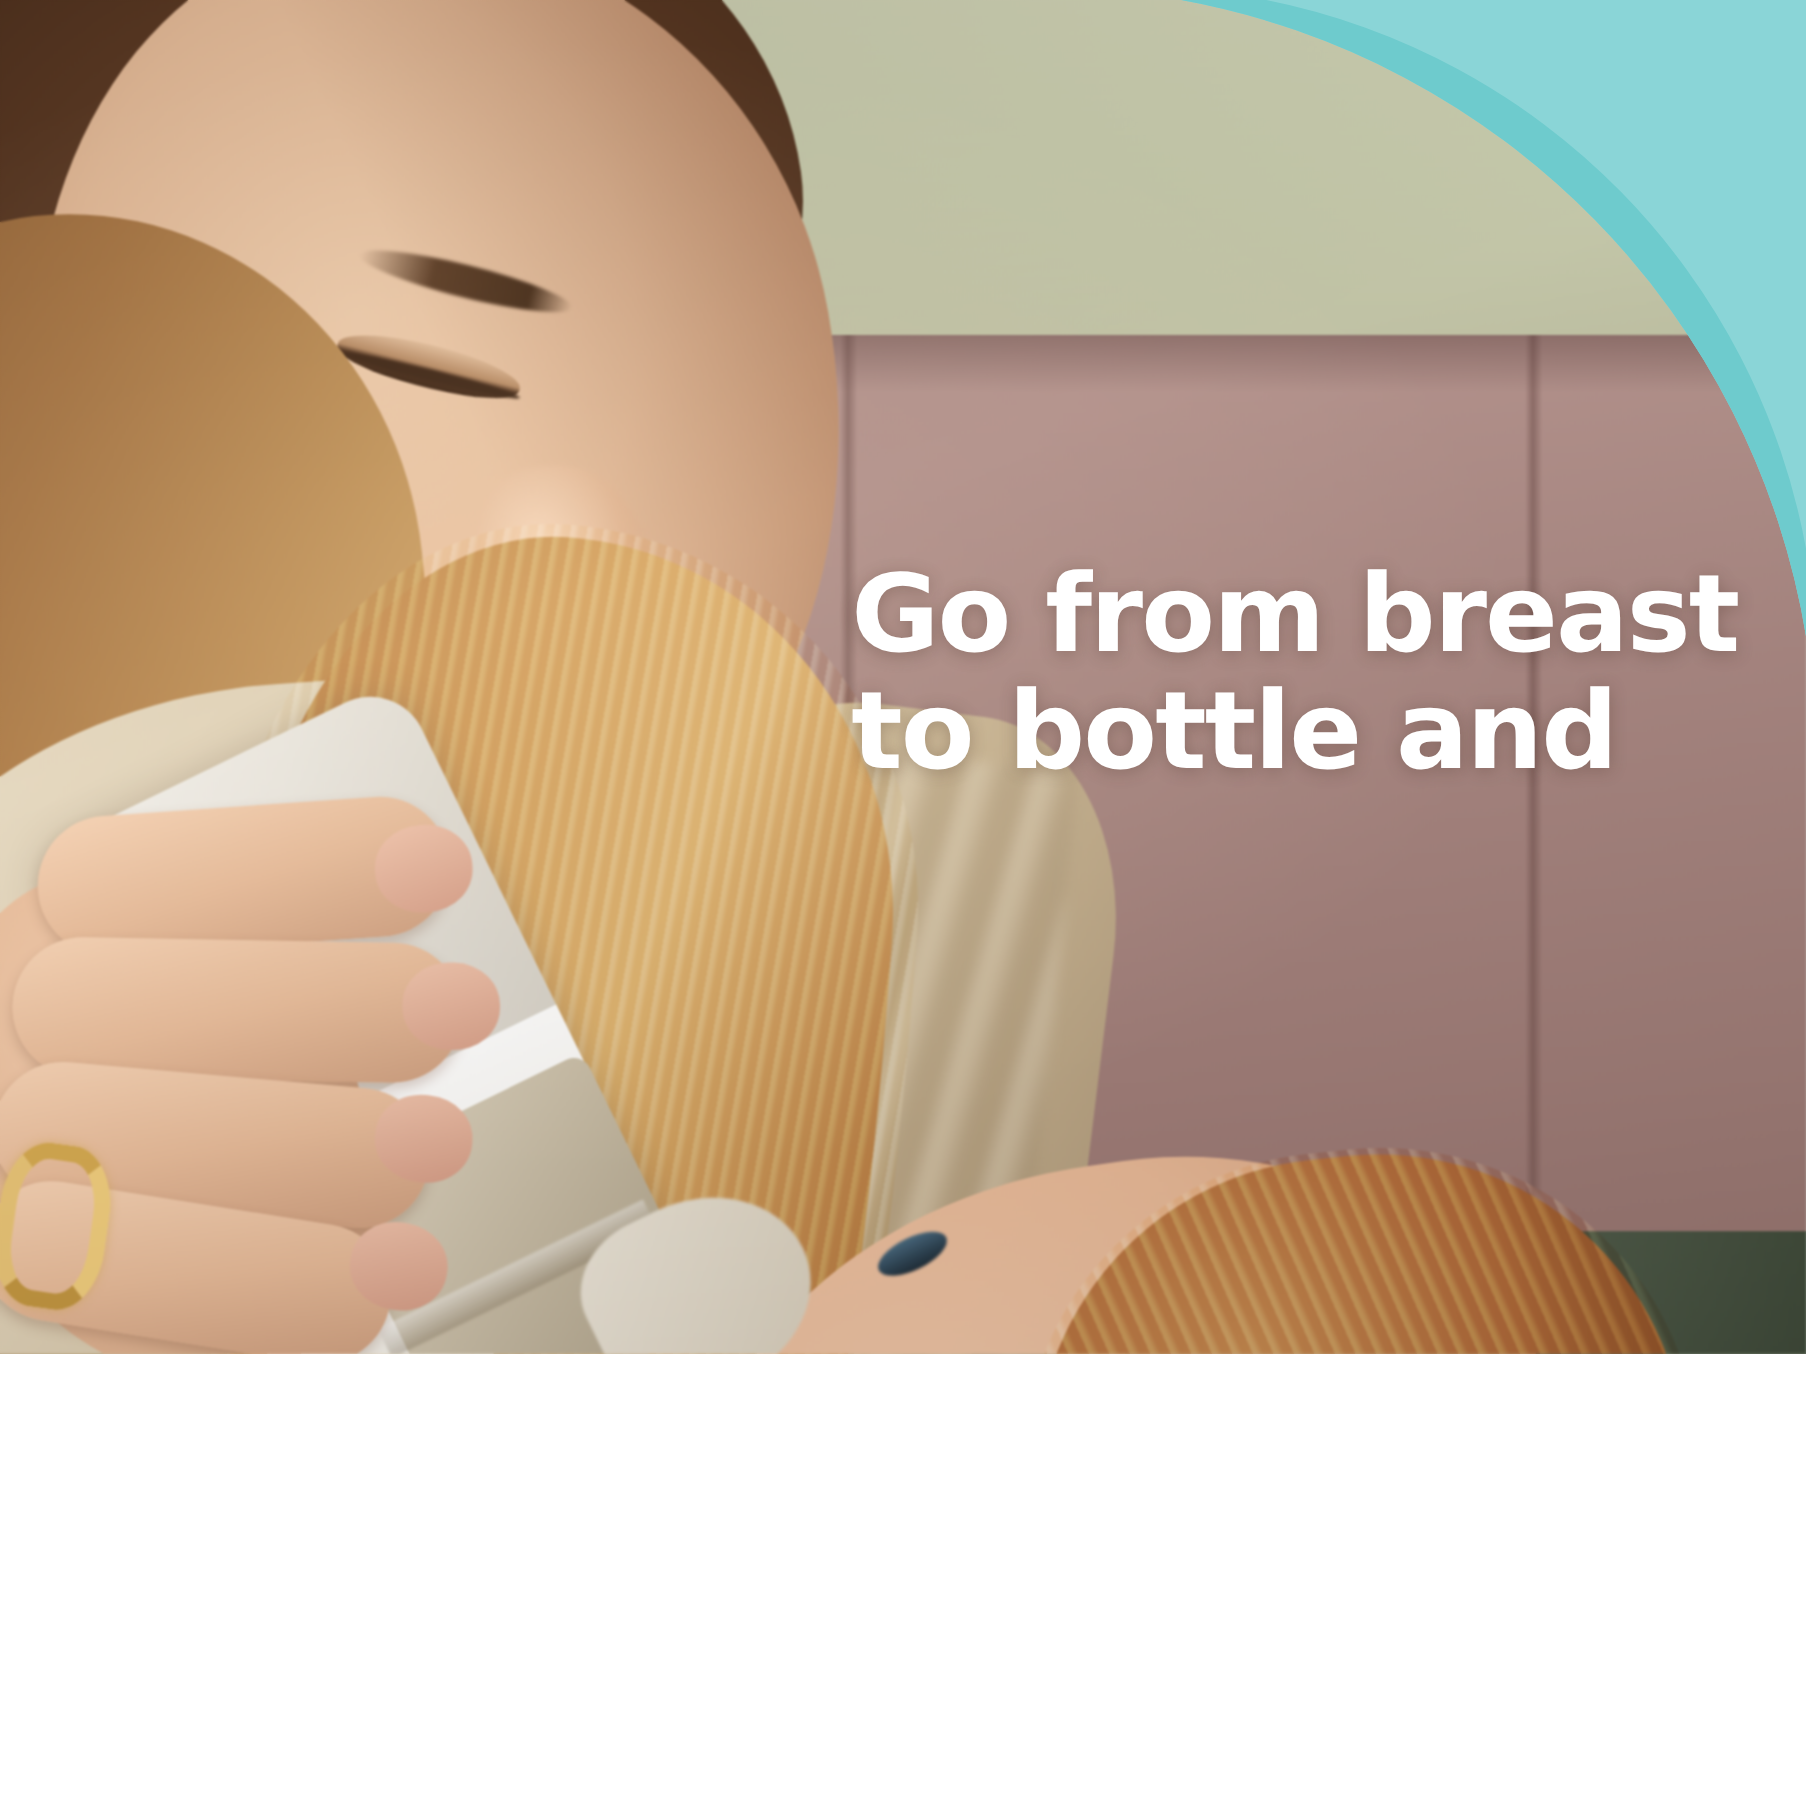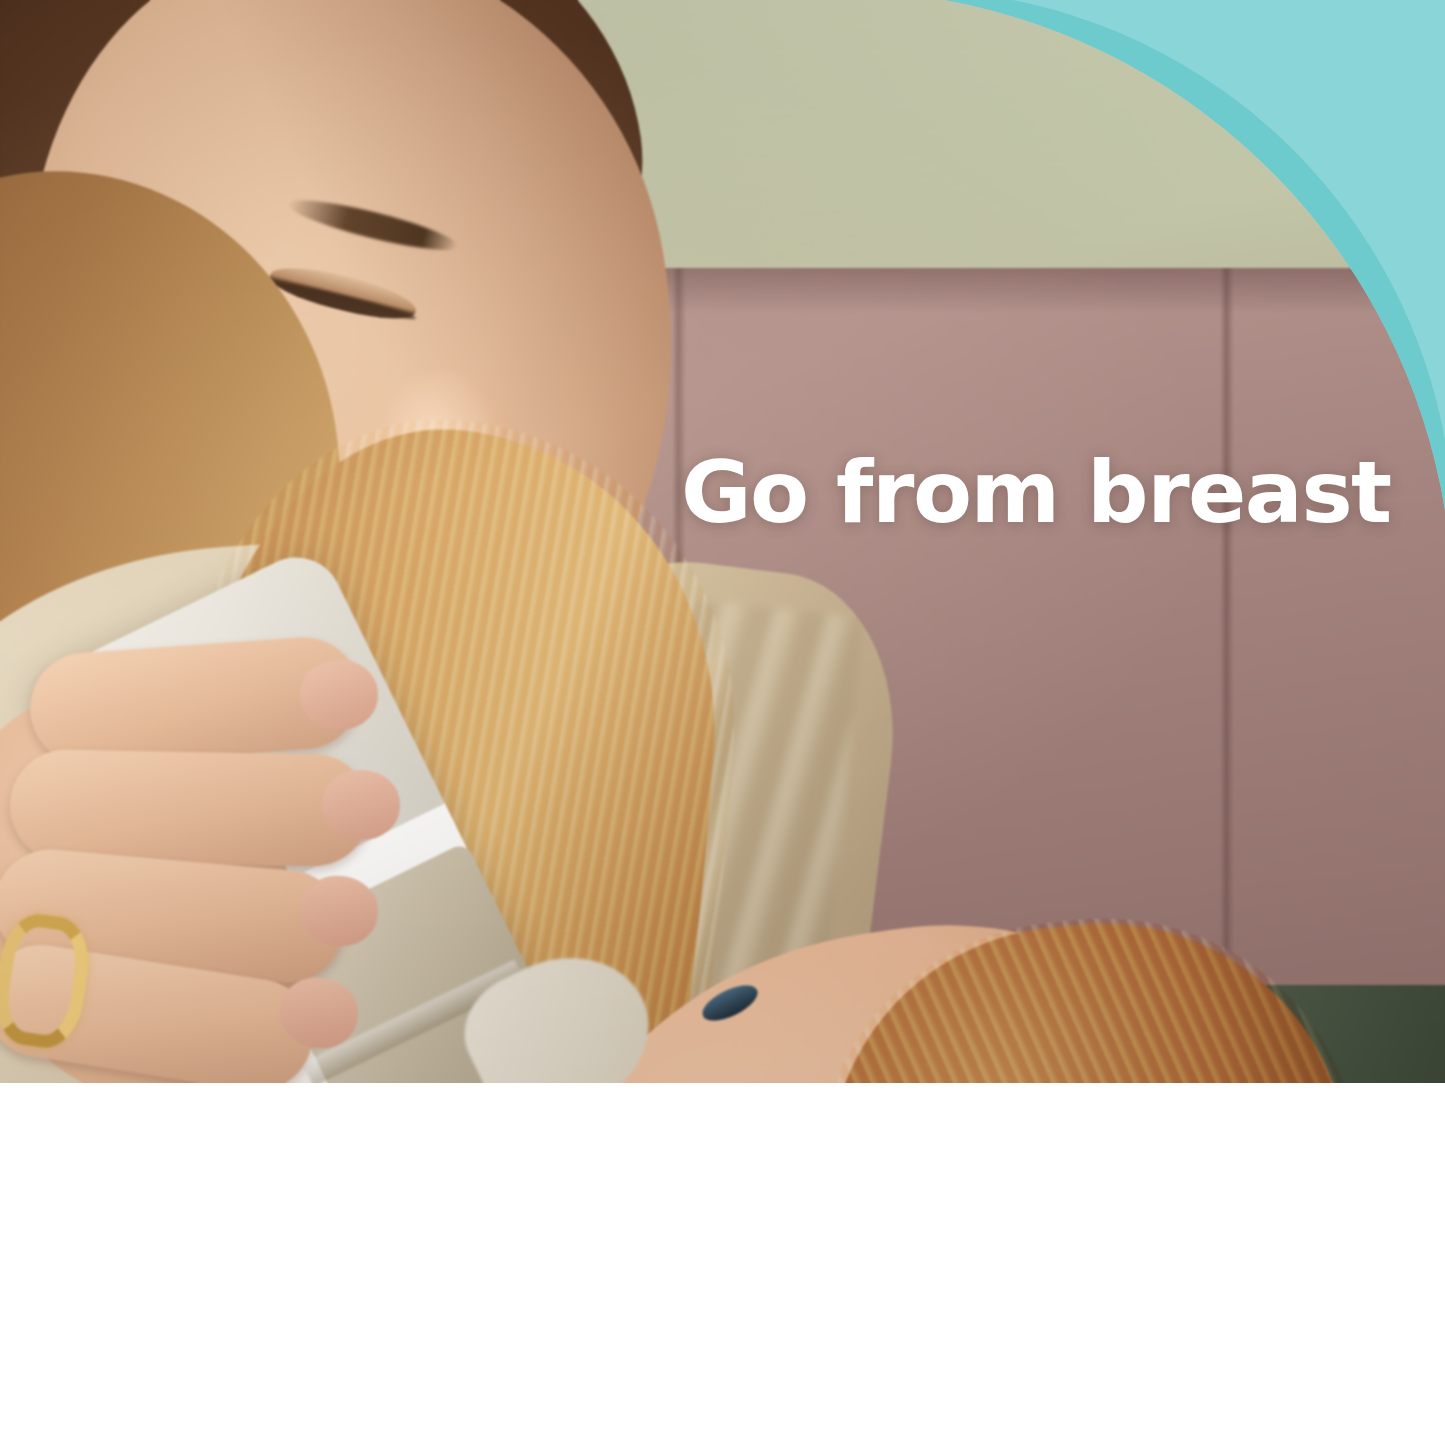--- a/index.html
+++ b/index.html
@@ -426,15 +426,16 @@
         <path id="arcInnerShape" d="M 340 0
                  A 620 620 0 0 1 840 510
                  L 840 440
                  A 548 548 0 0 0 408 0 Z" fill="#6ecbcd"></path>
       </g>
     </svg>
   </div>
 
   <div class="headline" style="color: rgb(255, 255, 255);">
     <span class="ln">Go from breast</span>
+    <span class="ln">to bottle and</span>
   </div>
 
 </div>
 
 </body></html>

